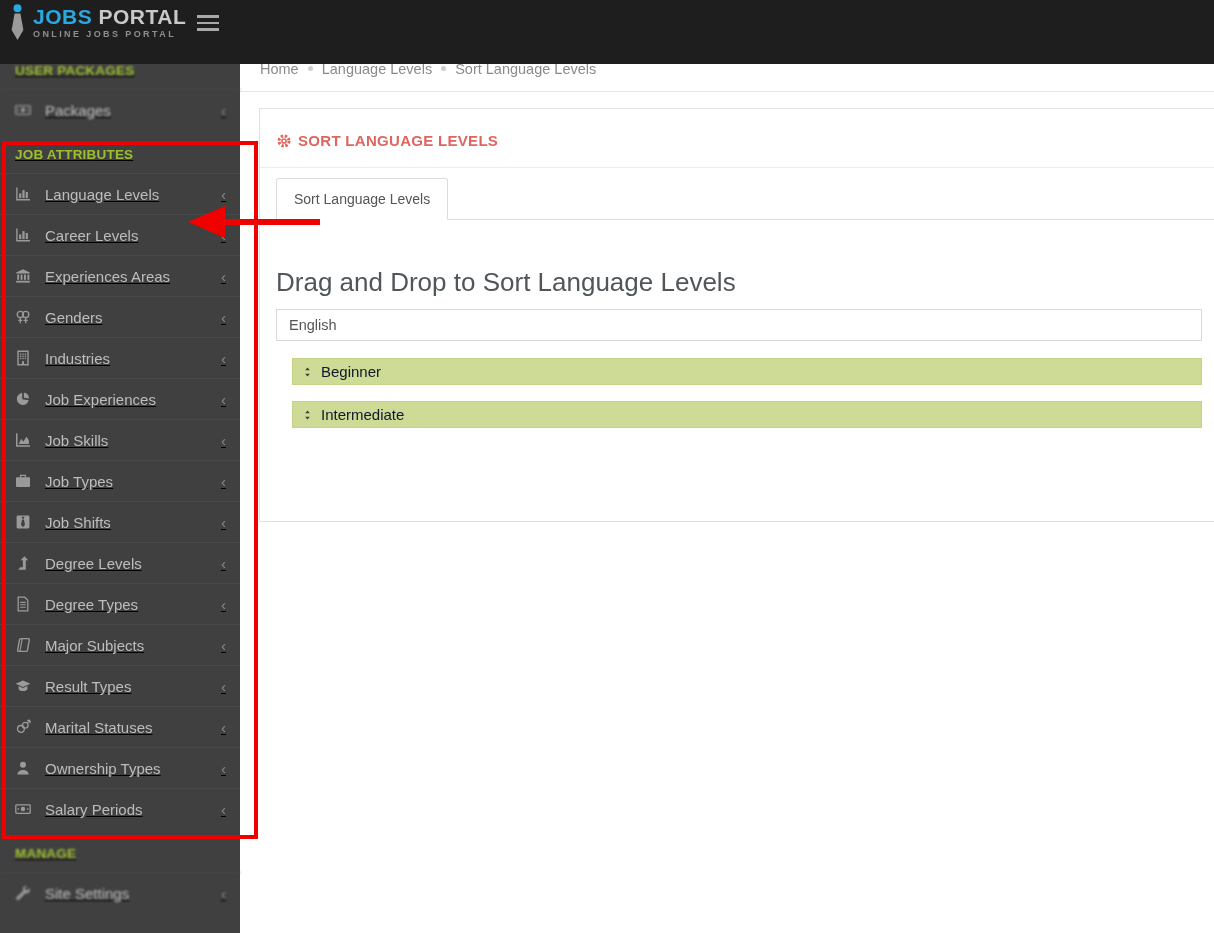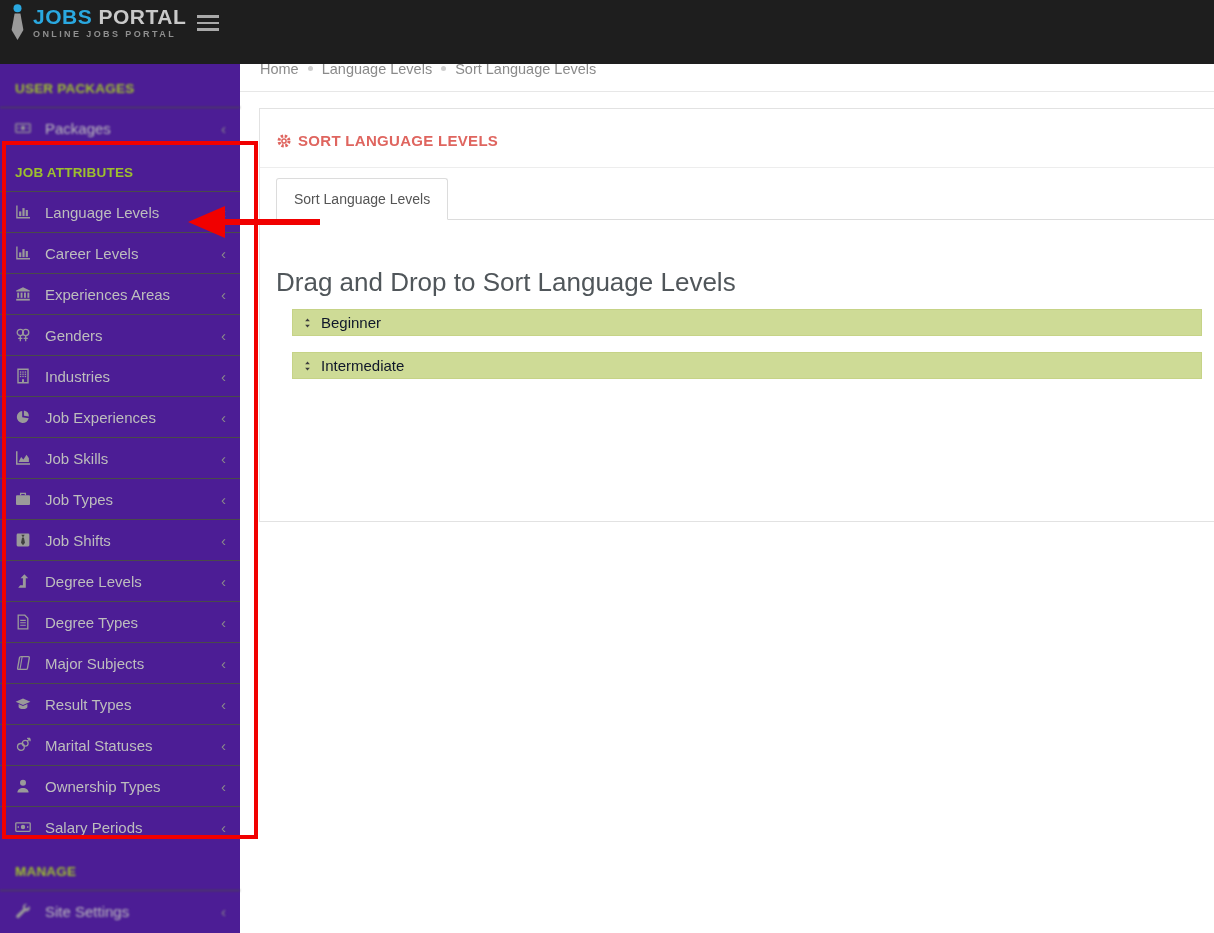--- a/index.html
+++ b/index.html
@@ -10,21 +10,21 @@
   .topbar{position:absolute;left:0;top:0;width:100%;height:64px;background:#1e1e1e;z-index:5;}
   .logo{position:absolute;left:9px;top:4px;display:flex;align-items:center;gap:7px;filter:blur(0.7px);}
   .logo-text{display:flex;flex-direction:column;line-height:1;}
   .logo-title{font-size:21px;font-weight:bold;letter-spacing:0.5px;color:#c9c9c9;}
   .logo-title .blue{color:var(--logo_blue,#2aa8e0);}
   .logo-sub{font-size:9px;letter-spacing:2.4px;color:#8f8f8f;margin-top:3px;font-weight:bold;}
   .hamburger{position:absolute;left:197px;top:15px;width:22px;cursor:pointer;}
   .hamburger span{display:block;width:22px;height:2.5px;background:#a9a9a9;margin-bottom:4px;}
 
   
-  .sidebar{position:absolute;left:0;top:64px;width:240px;bottom:0;background:#4c1d95;z-index:2;}
+  .sidebar{position:absolute;left:0;top:46px;width:240px;bottom:0;background:#404040;z-index:2;text-decoration:underline;}
   .blurred{filter:blur(1.3px);}
   .side-heading{padding:17px 15px 11px;font-size:13.5px;font-weight:bold;
                 color:var(--sidebar_heading_green,#9dbf2e);letter-spacing:0.2px;}
   .side-item{height:40px;display:flex;align-items:center;padding:0 14px 0 15px;
              border-top:1px solid #4a4a4a;cursor:pointer;}
   .side-item .icon{width:17px;height:16px;margin-right:13px;color:#9a9a9a;flex:0 0 auto;display:flex;align-items:center;}
   .side-label{font-size:15px;color:#bdbdbd;flex:1 1 auto;white-space:nowrap;}
   .chev{color:#8a8a8a;font-size:15px;line-height:1;}
 
   
@@ -337,20 +337,21 @@
             <circle cx="8" cy="8" r="2.1" fill="none" stroke="currentColor" stroke-width="1.5"></circle>
           </svg>
         </span>
         <span>SORT LANGUAGE LEVELS</span>
       </div>
       <div class="tabrow">
         <div class="tab">Sort Language Levels</div>
       </div>
       <div class="tab-content">
         <h2 class="drag-heading">Drag and Drop to Sort Language Levels</h2>
+        <div class="group-header">English</div>
         <div class="sort-list">
             <div class="sort-item">
               <span class="sort-handle">
                 <svg viewBox="0 0 16 16" width="11" height="14">
                   <path d="M8 1.6 11.4 5.6H4.6z" fill="currentColor"></path>
                   <path d="M8 14.4 4.6 10.4h6.8z" fill="currentColor"></path>
                 </svg>
               </span>
               <span>Beginner</span>
             </div>

